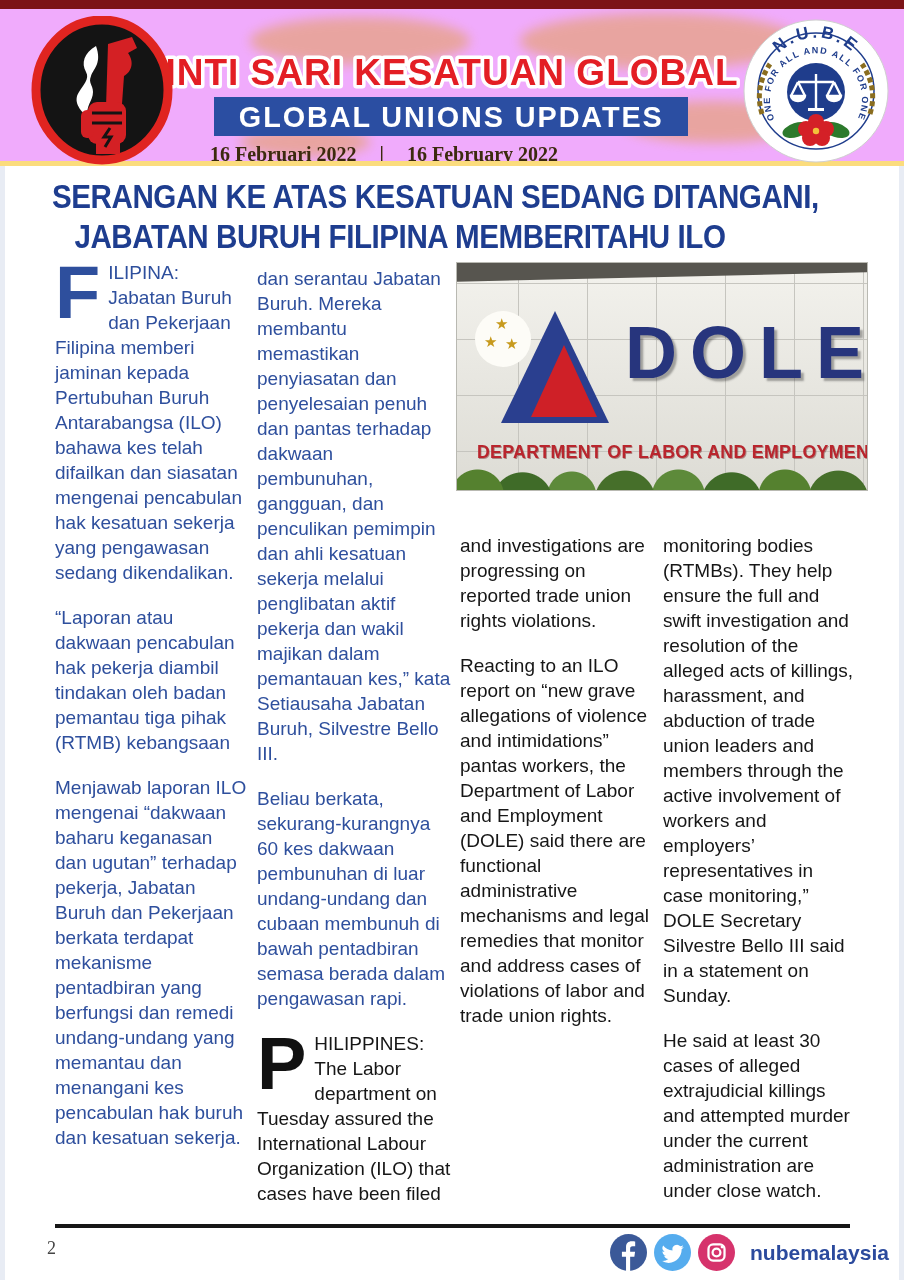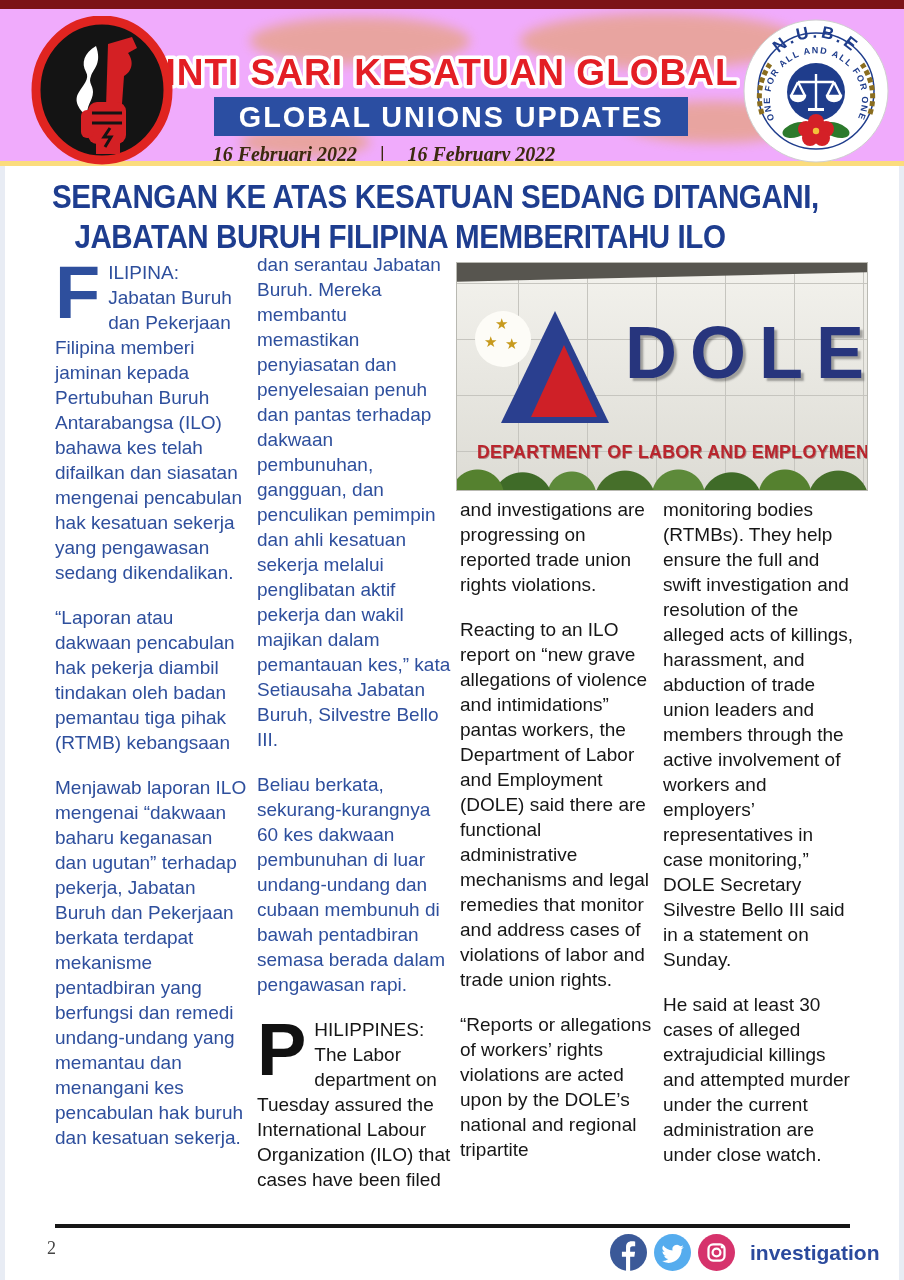--- a/index.html
+++ b/index.html
@@ -22,39 +22,39 @@
   .blue-bar {
     position:absolute; left:214px; top:88px; width:474px; height:39px; background:#2b4ea2;
     display:flex; align-items:center; justify-content:center;
   }
   .blue-bar span {
     color:#ffffff; font-weight:bold; font-size:30px; letter-spacing:2px;
     transform:scaleX(.96); white-space:nowrap;
   }
   .date-row {
     position:absolute; left:0; top:134px; width:768px; text-align:center;
-    font-family:"Liberation Serif", serif; font-size:20px; color:#3c2a0e; font-weight:bold;font-style:italic;
+    font-family:"Liberation Serif", serif; font-size:20px; color:#3c2a0e; font-weight:bold;
   }
   .date-row .sep { margin:0 18px; color:#3c2a0e; }
 
   
   .headline { position:absolute; left:0; top:176px; width:800px; text-align:center; color:#1e3d8f; }
   .headline div {
     font-weight:bold; font-size:34px; line-height:40px; letter-spacing:-.5px;
     transform:scaleX(.87); white-space:nowrap;
   }
 
   
   .col { position:absolute; width:194px; font-size:19px; line-height:25px; text-align:left; }
   .col1 { left:55px;  top:260px; }
-  .col2 { left:257px; top:252px; }
+  .col2 { left:257px; top:266px; }
   .col3 { left:460px; top:497px; }
   .col4 { left:663px; top:497px; }
   .my { color:#2e4f9d; }
-  .en { color:#161616; }
+  .en { color:#161616;margin-top:36px; }
   .para { margin:0 0 20px 0; }
   .dropcap {
     float:left; font-weight:bold; font-size:74px; line-height:56px;
     margin:5px 8px 0 0;
   }
   .dropcap.blue { color:#2e4f9d; }
   .dropcap.black { color:#111111; }
 
   
   .photo {
@@ -224,21 +224,20 @@
       <span class="star" style="left:30px; top:24px;">★</span>
     </div>
     <div class="dole-word">DOLE</div>
     <div class="dole-caption">DEPARTMENT OF LABOR AND EMPLOYMENT</div>
     <div class="photo-bush"></div>
   </div>
 
   <div class="col col3 en">
     <p class="para">and investigations are progressing on reported trade union rights violations.</p>
     <p class="para">Reacting to an ILO report on “new grave allegations of violence and intimidations” pantas workers, the Department of Labor and Employment (DOLE) said there are functional administrative mechanisms and legal remedies that monitor and address cases of violations of labor and trade union rights.</p>
-    <p class="para">“Reports or allegations of workers’ rights violations are acted upon by the DOLE’s national and regional tripartite</p>
   </div>
 
   <div class="col col4 en">
     <p class="para">monitoring bodies (RTMBs). They help ensure the full and swift investigation and resolution of the alleged acts of killings, harassment, and abduction of trade union leaders and members through the active involvement of workers and employers’ representatives in case monitoring,” DOLE Secretary Silvestre Bello III said in a statement on Sunday.</p>
     <p class="para">He said at least 30 cases of alleged extrajudicial killings and attempted murder under the current administration are under close watch.</p>
   </div>
 
   <div class="rule"></div>
   <div class="page-num">2</div>
 
@@ -250,18 +249,18 @@
     <svg width="37" height="37" viewBox="0 0 36 36">
       <circle cx="18" cy="18" r="18" fill="#55acee"></circle>
       <path d="M29 12.6c-.8.35-1.65.6-2.55.7.92-.55 1.62-1.42 1.95-2.45-.86.5-1.8.87-2.82 1.07a4.45 4.45 0 0 0-7.57 4.05A12.6 12.6 0 0 1 8.9 11.3a4.45 4.45 0 0 0 1.38 5.93c-.73-.02-1.42-.22-2.02-.55v.06a4.45 4.45 0 0 0 3.57 4.36c-.66.18-1.36.2-2.01.08a4.45 4.45 0 0 0 4.15 3.09A8.93 8.93 0 0 1 7.4 26.1a12.6 12.6 0 0 0 6.82 2c8.18 0 12.66-6.78 12.66-12.66l-.01-.58A9 9 0 0 0 29 12.6z" fill="#ffffff"></path>
     </svg>
     <svg width="37" height="37" viewBox="0 0 36 36">
       <circle cx="18" cy="18" r="18" fill="#d6336c"></circle>
       <rect x="10.2" y="10.2" width="15.6" height="15.6" rx="4.5" fill="none" stroke="#ffffff" stroke-width="2.2"></rect>
       <circle cx="18" cy="18" r="3.8" fill="none" stroke="#ffffff" stroke-width="2.2"></circle>
       <circle cx="23.4" cy="12.7" r="1.4" fill="#ffffff"></circle>
     </svg>
-    <span class="handle">investigation</span>
+    <span class="handle">nubemalaysia</span>
   </div>
 
   <div class="edge left"></div>
   <div class="edge right"></div>
 </div>
 
 </body></html>

